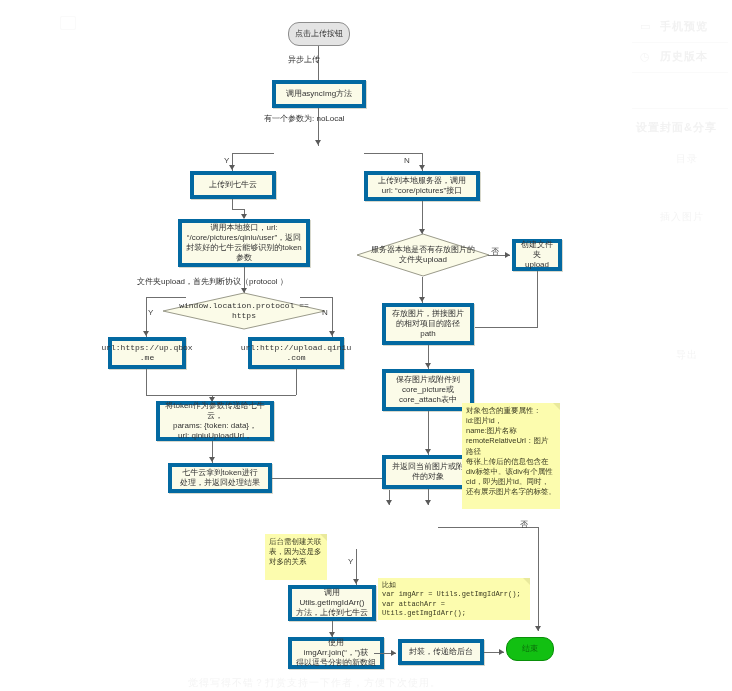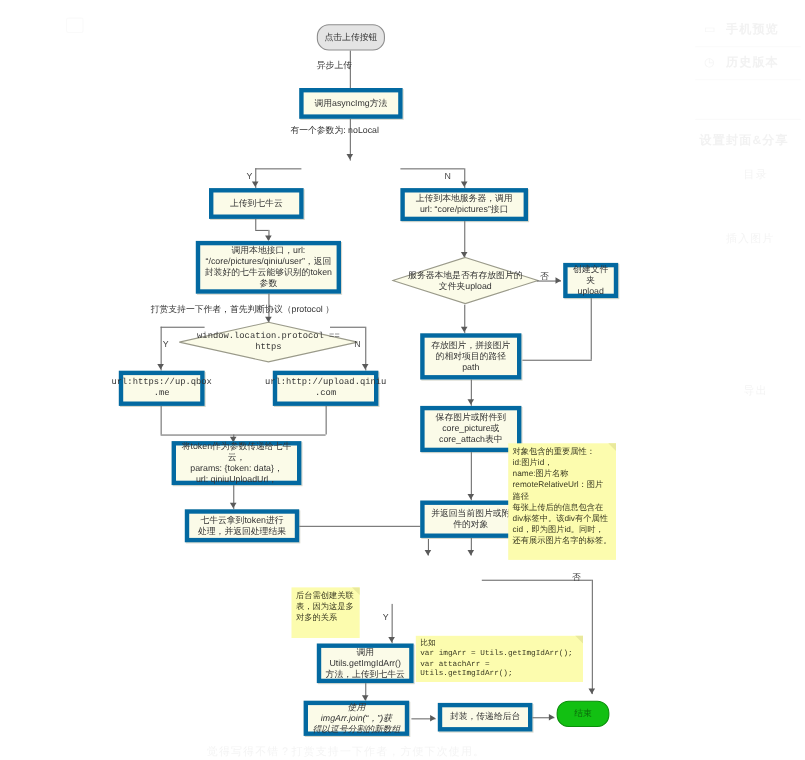--- a/index.html
+++ b/index.html
@@ -195,21 +195,21 @@
   <div class="node proc" style="left:190px;top:171px;width:86px;height:28px;">上传到七牛云</div>
   <div class="ln lnv" style="left:232px;top:199px;height:10px;"></div>
   <div class="ln lnh" style="left:232px;top:209px;width:12px;"></div>
   <div class="ln lnv" style="left:244px;top:209px;height:9px;"></div>
   <div class="arrow arrow-down" style="left:241px;top:214px;"></div>
 
   <div class="node proc" style="left:178px;top:219px;width:132px;height:48px;">调用本地接口，url:
 “/core/pictures/qiniu/user”，返回封装好的七牛云能够识别的token参数</div>
   <div class="ln lnv" style="left:244px;top:267px;height:27px;"></div>
   <div class="arrow arrow-down" style="left:241px;top:288px;"></div>
-  <div class="edge-label" style="left:137px;top:276px;">打赏支持一下作者，首先判断协议（protocol ）</div>
+  <div class="edge-label" style="left:137px;top:276px;">文件夹upload，首先判断协议（protocol ）</div>
 
   <div class="diamond-wrap" style="left:162px;top:292px;width:164px;height:38px;">
     <svg class="diamond-shape" viewBox="0 0 164 38" preserveAspectRatio="none">
       <polygon points="82,1 163,19 82,37 1,19" fill="#fbfbe8" stroke="#9a9a8a" stroke-width="1"></polygon>
     </svg>
     <div class="diamond-label mono">window.location.protocol == https</div>
   </div>
 
   <div class="ln lnh" style="left:146px;top:297px;width:40px;"></div>
   <div class="ln lnv" style="left:146px;top:297px;height:40px;"></div>
@@ -311,21 +311,21 @@
 Utils.getImgIdArr()
 方法，上传到七牛云</div>
 
   <div class="note mono" style="left:378px;top:578px;width:152px;height:42px;font-size:7px;">比如
     var imgArr = Utils.getImgIdArr();
     var attachArr = Utils.getImgIdArr();</div>
 
   <div class="ln lnv" style="left:332px;top:621px;height:16px;"></div>
   <div class="arrow arrow-down" style="left:329px;top:632px;"></div>
 
-  <div class="node proc" style="left:276px;top:637px;width:96px;height:32px;font-style:italic;">使用
+  <div class="node proc" style="left:288px;top:637px;width:96px;height:32px;">使用
 imgArr.join(“，”)获
 得以逗号分割的新数组</div>
 
   <div class="ln lnh" style="left:374px;top:653px;width:22px;"></div>
   <div class="arrow arrow-right" style="left:391px;top:650px;"></div>
 
   <div class="node proc" style="left:398px;top:639px;width:86px;height:26px;">封装，传递给后台</div>
 
   <div class="ln lnh" style="left:484px;top:652px;width:20px;"></div>
   <div class="arrow arrow-right" style="left:499px;top:649px;"></div>

